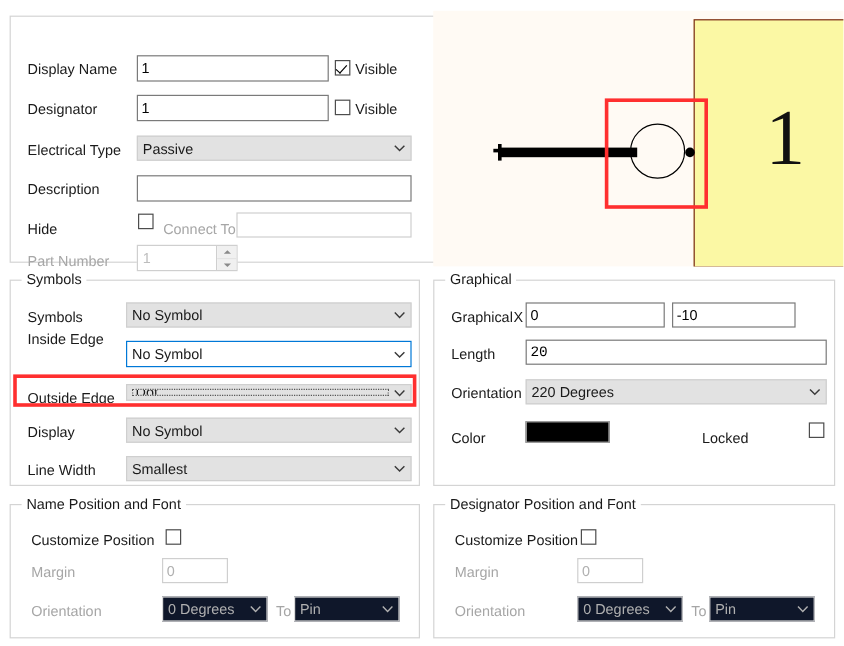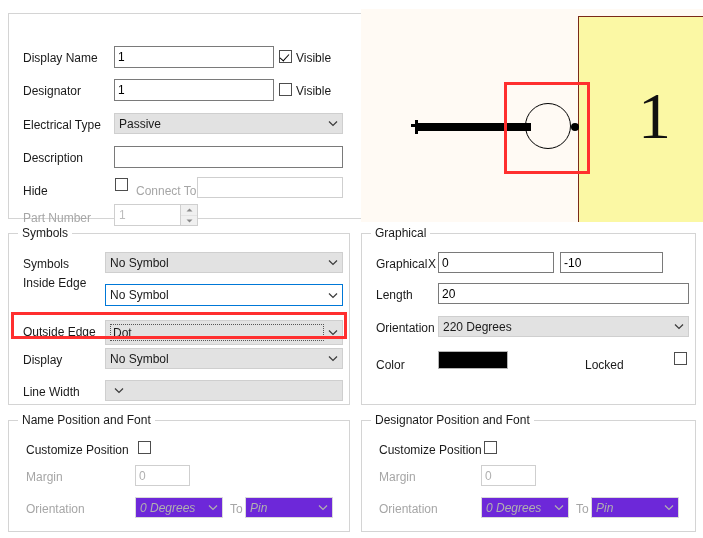--- a/index.html
+++ b/index.html
@@ -77,21 +77,21 @@
     background: #ffffff;
     border: 1px solid #0078d7;
   }
   .combo.dotted .cvalue {
     border: 1px dotted #555555;
     padding: 1px 2px;
     margin: 1px 0;
     height: calc(100% - 6px);
     display: flex; align-items: center;
   }
-  .combo.dim { color: #b0b0b0; background: #6d28d9; border-color: #dadada; font-style: italic; }
+  .combo.dim { color: #b0b0b0; background: #0f172a; border-color: #dadada; }
 
   
   .cbx {
     position: absolute;
     width: 13px; height: 13px;
     border: 1px solid #4d4d4d;
     background: #ffffff;
   }
   .cbx.checked::after {
     content: "";
@@ -246,62 +246,63 @@
     <div class="combo focusblue" style="left:96px; top:50px; width:238px; height:22px;">
       <span class="cvalue">No Symbol</span>
       <span class="chev">
         <svg width="10" height="7" viewBox="0 0 10 7">
             <path d="M1 1.5 L5 5.5 L9 1.5" fill="none" stroke="#3a3a3a" stroke-width="1.2"></path>
           </svg>
       </span>
     </div>
 
     <div class="lbl" style="left:14px; top:91px;">Outside Edge</div>
-    <div class="combo dotted" style="left:96px; top:86px; width:238px; height:25px;">
+    <div class="combo dotted" style="left:96px; top:86px; width:238px; height:14px;">
       <span class="cvalue">Dot</span>
       <span class="chev">
         <svg width="10" height="7" viewBox="0 0 10 7">
             <path d="M1 1.5 L5 5.5 L9 1.5" fill="none" stroke="#3a3a3a" stroke-width="1.2"></path>
           </svg>
       </span>
     </div>
 
     <div class="lbl" style="left:14px; top:119px;">Display</div>
     <div class="combo" style="left:96px; top:114px; width:238px; height:21px;">
       <span class="cvalue">No Symbol</span>
       <span class="chev">
         <svg width="10" height="7" viewBox="0 0 10 7">
             <path d="M1 1.5 L5 5.5 L9 1.5" fill="none" stroke="#3a3a3a" stroke-width="1.2"></path>
           </svg>
       </span>
     </div>
 
     <div class="lbl" style="left:14px; top:151px;">Line Width</div>
     <div class="combo" style="left:96px; top:146px; width:238px; height:21px;">
+      <span class="cvalue">Smallest</span>
       <span class="chev">
         <svg width="10" height="7" viewBox="0 0 10 7">
             <path d="M1 1.5 L5 5.5 L9 1.5" fill="none" stroke="#3a3a3a" stroke-width="1.2"></path>
           </svg>
       </span>
     </div>
   </div>
 
   <div class="redsel" style="left:11px; top:312px; width:336px; height:27px;"></div>
 
   <div class="group" style="left:361px; top:233px; width:335px; height:172px;">
     <div class="legend">Graphical</div>
 
     <div class="lbl" style="left:14px; top:23px;">Graphical</div>
     <div class="lbl" style="left:66px; top:23px;">X</div>
     <input class="txt" style="left: 76px; top: 18px; width: 116px; height: 21px;" value="0">
     <div class="lbl" style="left:200px; top:23px;">Y</div>
     <input class="txt" style="left: 198px; top: 18px; width: 103px; height: 21px;" value="-10">
 
     <div class="lbl" style="left:14px; top:54px;">Length</div>
-    <input class="txt" style="left: 76px; top: 49px; width: 251px; height: 21px;" value="20">
+    <input class="txt" style="left: 76px; top: 49px; width: 251px; height: 21px; font-family: Liberation Mono, monospace;" value="20">
 
     <div class="lbl" style="left:14px; top:87px;">Orientation</div>
     <div class="combo" style="left:76px; top:82px; width:251px; height:21px;">
       <span class="cvalue">220 Degrees</span>
       <span class="chev">
         <svg width="10" height="7" viewBox="0 0 10 7">
             <path d="M1 1.5 L5 5.5 L9 1.5" fill="none" stroke="#3a3a3a" stroke-width="1.2"></path>
           </svg>
       </span>
     </div>

